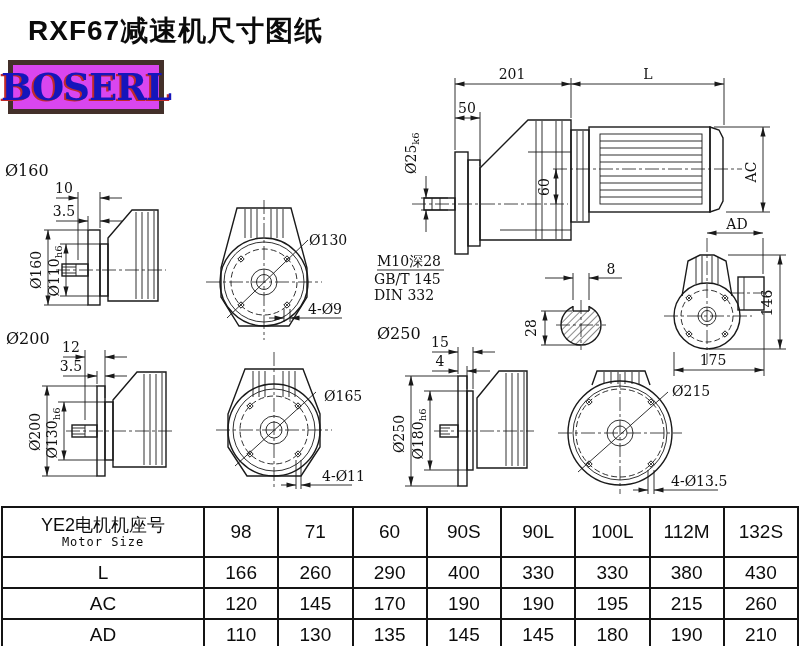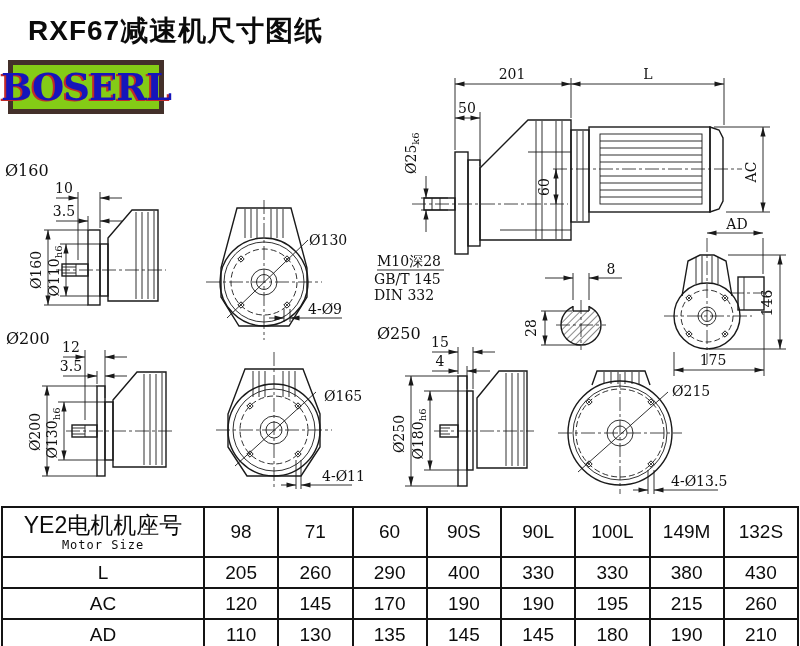--- a/index.html
+++ b/index.html
@@ -1,37 +1,37 @@
 <!DOCTYPE html>
 <html><head>
 <meta charset="utf-8">
 <style>
   html,body{margin:0;padding:0;background:#fff;}
   .page{position:relative;width:800px;height:646px;background:#fff;overflow:hidden;
         font-family:"Liberation Sans",sans-serif;color:#111;}
   .title{position:absolute;left:28px;top:12px;font-size:28px;font-weight:bold;
          letter-spacing:1px;color:#0b0b0b;font-family:"Liberation Sans",sans-serif;}
   .logo{position:absolute;left:8px;top:60px;width:146px;height:44px;border:5px solid #43302a;
-        background:#84cc16;display:flex;align-items:center;justify-content:center;}
+        background:#d946ef;display:flex;align-items:center;justify-content:center;}
   .logo span{font-family:"DejaVu Serif",serif;font-weight:bold;font-size:37px;line-height:1;
         color:#1515bb;letter-spacing:-1px;text-shadow:-2px 1px 0 #c22a2a;}
   svg{position:absolute;left:0;top:0;}
   .ol{fill:none;stroke:#1a1a1a;stroke-width:1.4;stroke-linejoin:miter;}
   .th{fill:none;stroke:#1a1a1a;stroke-width:0.9;}
   .cl{fill:none;stroke:#1a1a1a;stroke-width:0.8;stroke-dasharray:14 3 3 3;}
   .dsh{fill:none;stroke:#1a1a1a;stroke-width:0.9;stroke-dasharray:6 3;}
   .dim{fill:none;stroke:#1a1a1a;stroke-width:0.9;}
   .dt{font-family:"DejaVu Serif",serif;font-size:14px;fill:#101010;}
   .dt2{font-family:"DejaVu Serif",serif;font-size:16px;fill:#101010;}
   .sub{font-size:10px;}
   .tbl{position:absolute;left:1px;top:506px;width:798px;border-collapse:collapse;table-layout:fixed;}
   .tbl td{border:2px solid #141414;text-align:center;vertical-align:middle;padding:0;
           font-size:19px;color:#0c0c0c;height:29px;}
   .tbl td.hd{height:48px;}
-  .tbl .zh{font-size:23px;line-height:1.25;text-align:center;}
+  .tbl .zh{font-size:18px;line-height:1.25;text-align:center;}
   .tbl .en{font-family:"DejaVu Sans Mono",monospace;font-size:12px;line-height:1.15;letter-spacing:1px;}
   .c0{width:200px;}
 </style>
 </head>
 <body>
 
 <div class="page">
 
   <div class="title">RXF67减速机尺寸图纸</div>
   <div class="logo">
@@ -382,26 +382,26 @@
       <td class="c0 hd">
         <div class="zh">YE2电机机座号</div>
         <div class="en">Motor Size</div>
       </td>
       <td class="hd">98</td>
       <td class="hd">71</td>
       <td class="hd">60</td>
       <td class="hd">90S</td>
       <td class="hd">90L</td>
       <td class="hd">100L</td>
-      <td class="hd">149M</td>
+      <td class="hd">112M</td>
       <td class="hd">132S</td>
     </tr>
     <tr>
       <td class="c0">L</td>
-      <td>205</td>
+      <td>166</td>
       <td>260</td>
       <td>290</td>
       <td>400</td>
       <td>330</td>
       <td>330</td>
       <td>380</td>
       <td>430</td>
     </tr>
     <tr>
       <td class="c0">AC</td>

